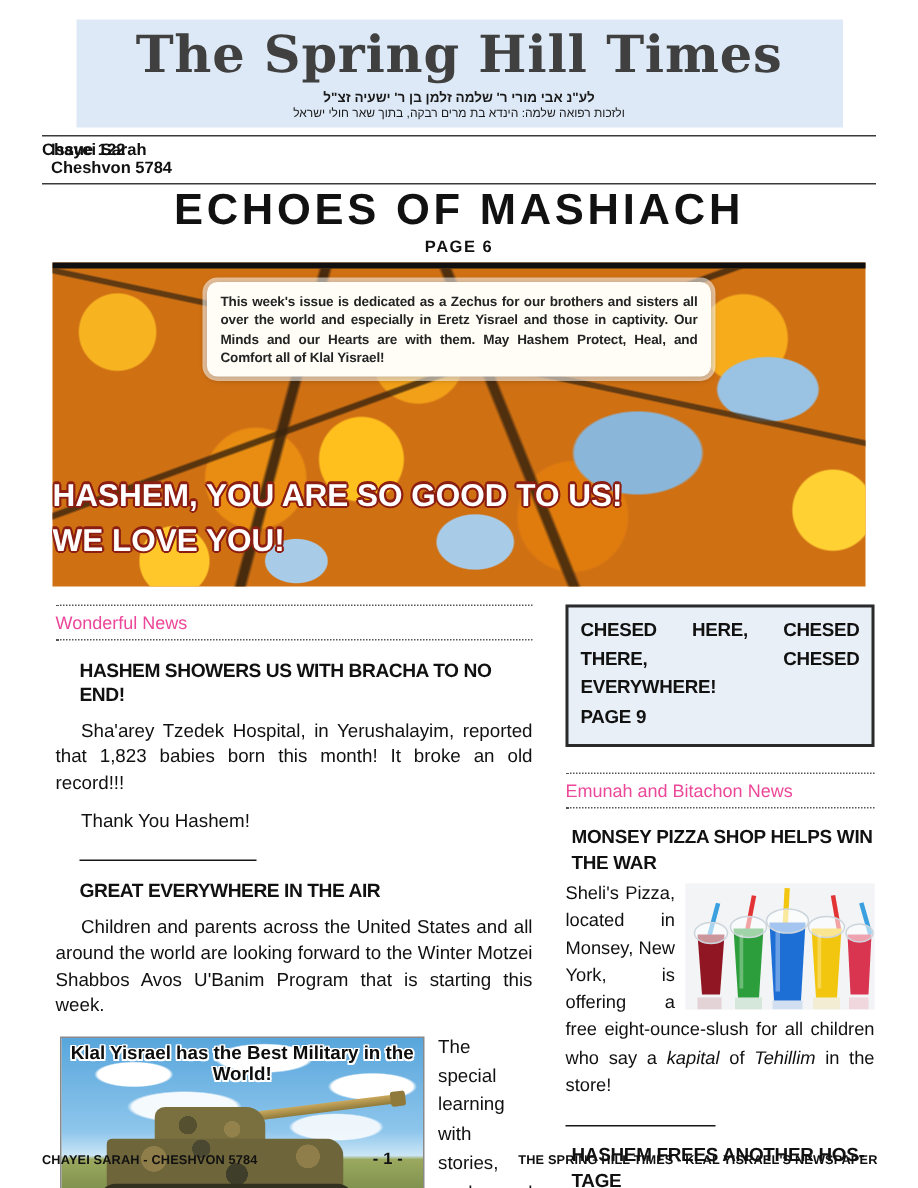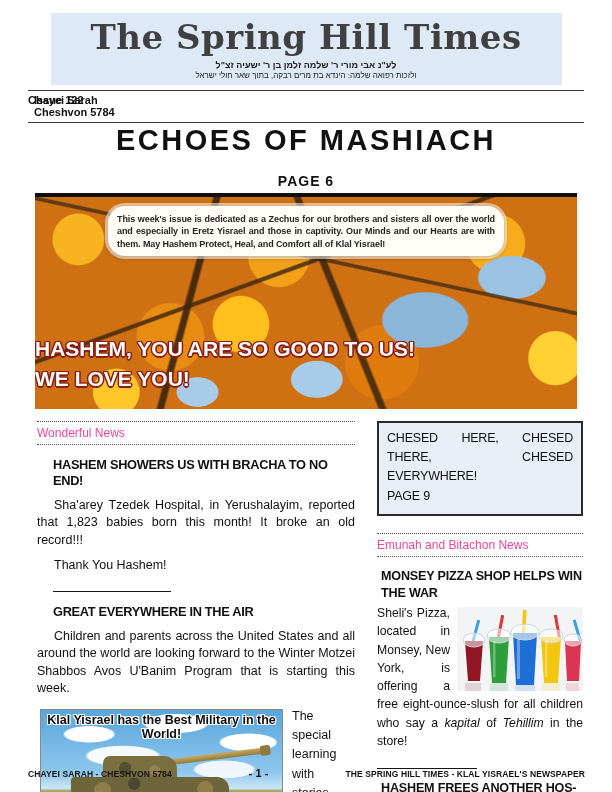--- a/index.html
+++ b/index.html
@@ -13,21 +13,21 @@
   .masthead-heb1 { direction:rtl; font-size:9px; font-weight:bold; margin-top:4px; color:#1a1a1a; }
   .masthead-heb2 { direction:rtl; font-size:8px; color:#1a1a1a; margin-top:1px; }
 
   
   .info-bar { margin:5px 28px 0; border-top:1px solid #3a3a3a; border-bottom:1px solid #3a3a3a; padding:3px 6px 4px; display:flex; justify-content:space-between; align-items:baseline; font-size:11px; font-weight:bold;flex-direction:column; }
   .info-bar .mid { position:absolute; left:0; right:0; pointer-events:none; }
   .info-bar { position:relative; }
 
   
   .main-headline { text-align:center; margin-top:3px; font-size:29px; font-weight:800; letter-spacing:2.5px; line-height:1.0; }
-  .page-ref { text-align:center; font-size:14px; font-weight:bold; letter-spacing:1px; margin-top:18px; }
+  .page-ref { text-align:center; font-size:11px; font-weight:bold; letter-spacing:1px; margin-top:4px; }
 
   
   .hero { position:relative; margin:4px 0 0 35px; width:542px; height:216px; border-top:4px solid #101010; overflow:hidden;
     background-color:#cf7013;
     background-image:
       linear-gradient(105deg, transparent 29.6%, rgba(58,36,13,0.9) 30% 30.8%, transparent 31.2%),
       linear-gradient(68deg, transparent 54.6%, rgba(58,36,13,0.85) 55% 55.8%, transparent 56.2%),
       linear-gradient(160deg, transparent 39.6%, rgba(58,36,13,0.8) 40% 40.7%, transparent 41.1%),
       linear-gradient(12deg, transparent 63.6%, rgba(70,45,18,0.8) 64% 64.8%, transparent 65.2%),
       radial-gradient(ellipse 70px 45px at 72% 58%, #8ab6da 0 60%, transparent 63%),
@@ -36,21 +36,21 @@
       radial-gradient(ellipse 34px 24px at 30% 92%, #a8cce8 0 60%, transparent 63%),
       radial-gradient(circle 42px at 8% 20%, #f7b320 0 60%, transparent 63%),
       radial-gradient(circle 55px at 25% 66%, #e88c12 0 60%, transparent 63%),
       radial-gradient(circle 50px at 45% 28%, #f2a018 0 60%, transparent 63%),
       radial-gradient(circle 60px at 64% 78%, #e07c0e 0 60%, transparent 63%),
       radial-gradient(circle 48px at 85% 22%, #f7ac1c 0 60%, transparent 63%),
       radial-gradient(circle 44px at 96% 76%, #ffd133 0 60%, transparent 63%),
       radial-gradient(circle 38px at 15% 92%, #ffc72a 0 60%, transparent 63%),
       radial-gradient(circle 46px at 38% 60%, #ffc01e 0 60%, transparent 63%);
   }
-  .dedication-box { position:absolute; top:9px; left:50%; transform:translateX(-50%); width:396px; background:#fffdf6; border-radius:17px; padding:7px 9px 6px; box-shadow:0 0 0 3px rgba(255,255,255,0.55), 0 1px 5px rgba(0,0,0,0.55); font-size:9px; font-weight:bold; line-height:1.4; color:#242424; text-align:justify; letter-spacing:-0.1px; }
+  .dedication-box { position:absolute; top:9px; left:50%; transform:translateX(-50%); width:336px; background:#fffdf6; border-radius:7px; padding:7px 9px 6px; box-shadow:0 0 0 3px rgba(255,255,255,0.55), 0 1px 5px rgba(0,0,0,0.55); font-size:9px; font-weight:bold; line-height:1.4; color:#242424; text-align:justify; letter-spacing:-0.1px; }
   .hero-caption { position:absolute; left:0; right:0; bottom:14px; text-align:left; font-weight:800; font-size:21px; line-height:1.45; color:#ffffff;
     text-shadow:-1.5px 0 #8b1d12, 1.5px 0 #8b1d12, 0 -1.5px #8b1d12, 0 1.5px #8b1d12, -1px -1px #8b1d12, 1px 1px #8b1d12, -1px 1px #8b1d12, 1px -1px #8b1d12; }
 
   
   .columns { display:flex; gap:22px; margin:12px 29px 0 37px; }
   .col-left { width:318px; flex:none; }
   .col-right { flex:1; }
 
   .sect-label { border-top:1px dotted #555; border-bottom:1px dotted #555; padding:4px 0 4px; font-size:12px; color:#ec4899; }
 
@@ -84,21 +84,21 @@
       radial-gradient(circle 9px at 86px 13px, #caa159 0 4px, #2c2a1a 4.5px 8px, transparent 9px),
       radial-gradient(circle 9px at 120px 13px, #caa159 0 4px, #2c2a1a 4.5px 8px, transparent 9px),
       radial-gradient(circle 9px at 154px 13px, #caa159 0 4px, #2c2a1a 4.5px 8px, transparent 9px); }
   .tank-text-top { position:absolute; top:3px; left:0; right:0; text-align:center; font-size:12.5px; font-weight:800; line-height:1.15; color:#0d0d0d;
     text-shadow:-1px 0 #fff, 1px 0 #fff, 0 -1px #fff, 0 1px #fff, -1px -1px #fff, 1px 1px #fff, -1px 1px #fff, 1px -1px #fff; }
   .tank-text-bottom { position:absolute; bottom:2px; left:0; right:0; text-align:center; font-size:19px; font-weight:800; color:#ffffff;
     text-shadow:-1.5px 0 #000, 1.5px 0 #000, 0 -1.5px #000, 0 1.5px #000, -1px -1px #000, 1px 1px #000, -1px 1px #000, 1px -1px #000; }
   .wrap-text { font-size:12.5px; line-height:1.55; text-align:justify; }
 
   
-  .promo-box { border:2px solid #2a2a2a; background:#e9eff6; padding:6px 8px 8px; font-size:12.5px; font-weight:400; line-height:1.55; letter-spacing:-0.2px; }
+  .promo-box { border:2px solid #2a2a2a; background:#e9eff6; padding:6px 8px 8px; font-size:12.5px; font-weight:700; line-height:1.55; letter-spacing:-0.2px; }
   .promo-box .promo-line { text-align:justify; }
   .col-right .sect-label { margin-top:17px; }
   .col-right .headline { margin-top:11px; padding-left:4px; letter-spacing:-0.2px; font-size:12.6px; line-height:1.3; }
   .pizza-body { font-size:12.2px; line-height:1.5; text-align:justify; margin-top:3px; }
   .slush-img { float:right; width:126px; height:84px; margin:3px 0 2px 7px; background:#f2f4f6; }
   .col-right .rule { width:100px; margin:18px 0 0 0; }
   .continued3 { font-size:8px; font-weight:bold; font-style:italic; text-align:right; margin-top:10px; padding-right:12px; }
 
   
   .footer { position:absolute; left:28px; right:27px; bottom:13px; display:flex; justify-content:space-between; align-items:baseline; font-size:8.5px; font-weight:bold; letter-spacing:0.1px; }

